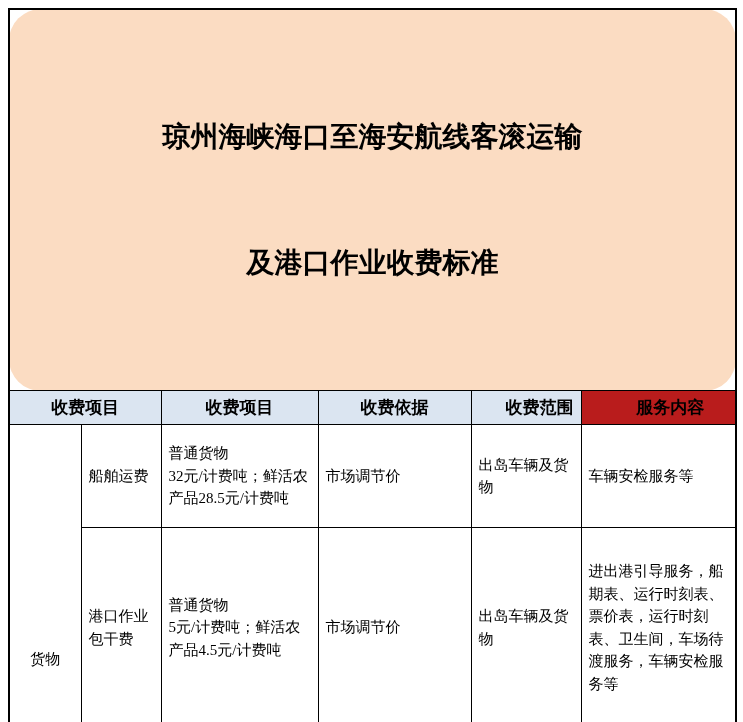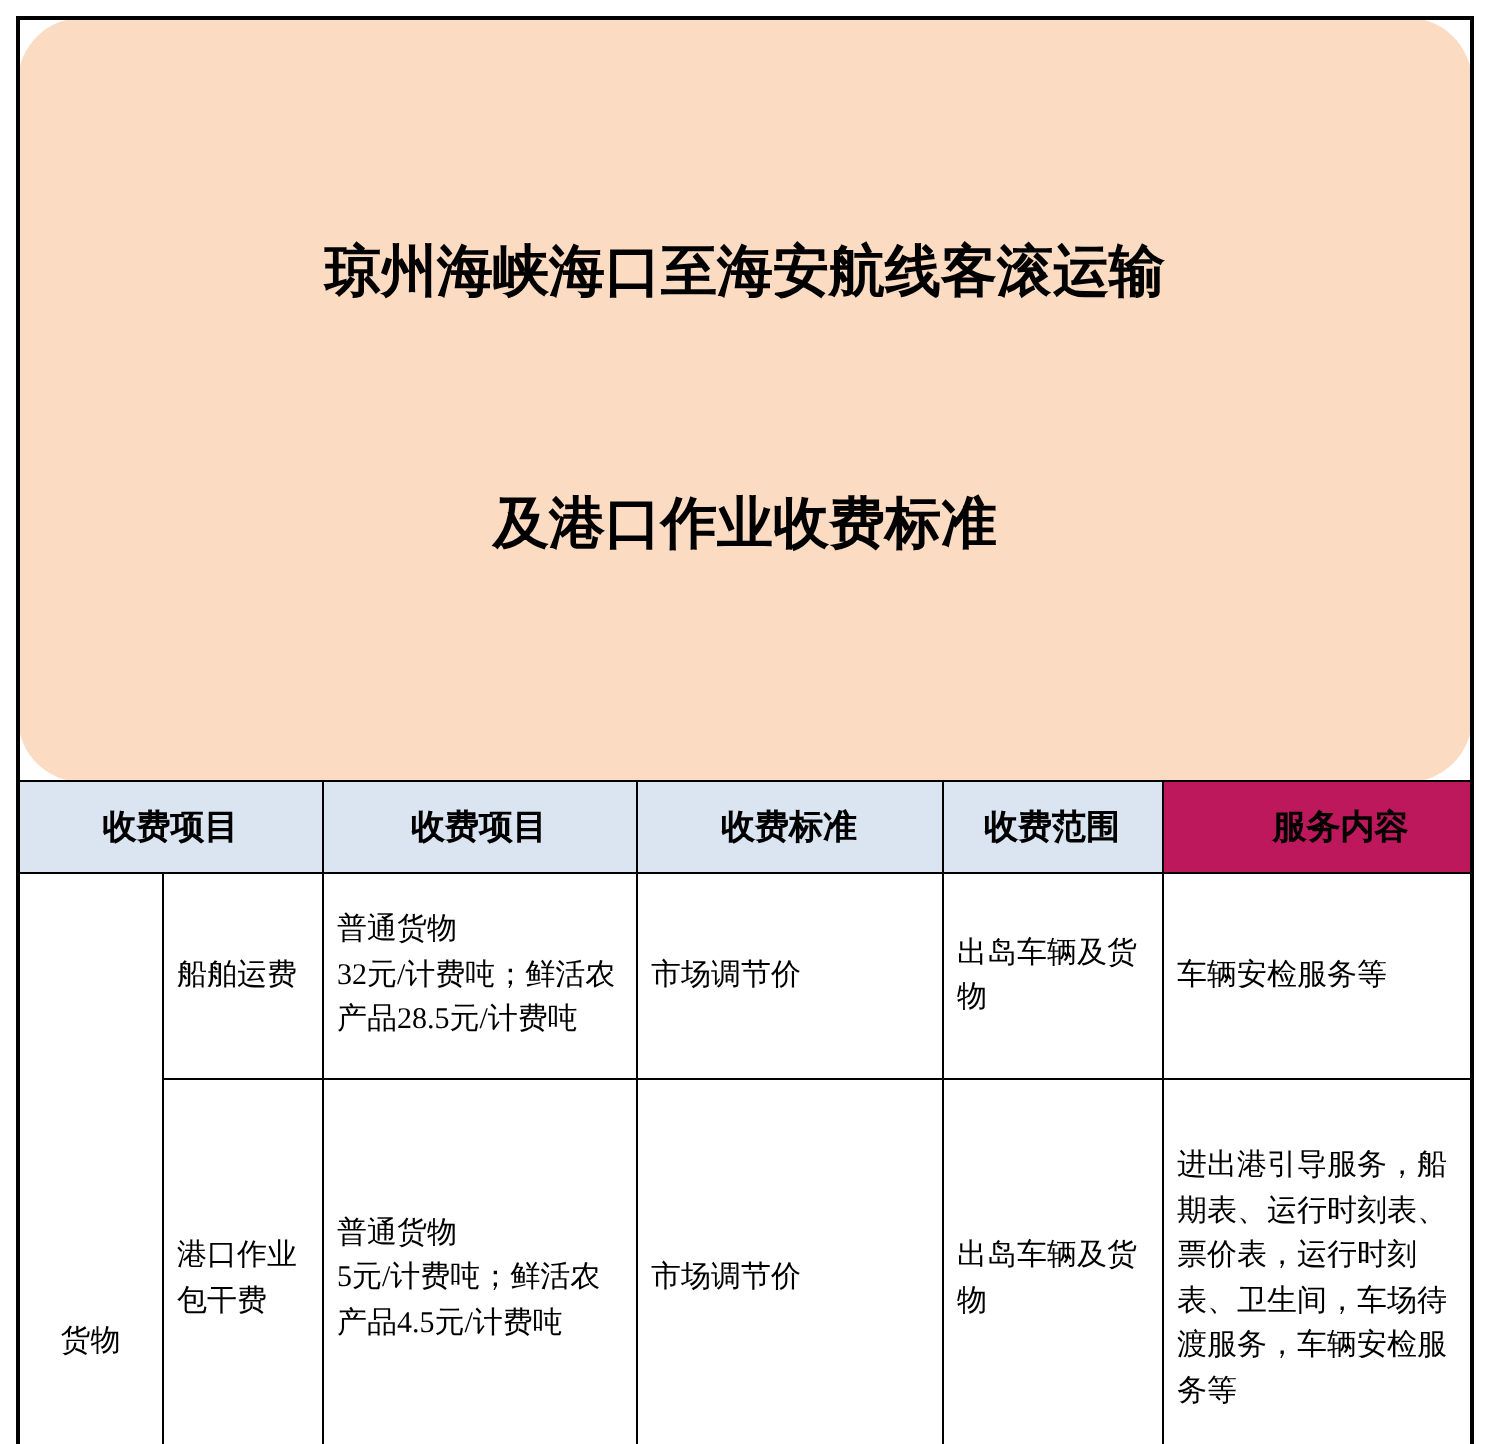--- a/index.html
+++ b/index.html
@@ -6,21 +6,21 @@
   body { width:743px; height:722px; font-family:"Liberation Serif","DejaVu Serif",serif; color:#000; }
   .wrap { padding:8px; box-sizing:border-box; }
   table.fee { border-collapse:collapse; table-layout:fixed; width:727px; border:2px solid #000; }
   td { border:1px solid #000; padding:3px 7px; font-size:15px; line-height:1.5;
        vertical-align:middle; white-space:pre-wrap; overflow:hidden; }
   tr.title-row td { text-align:center; font-weight:bold; font-size:28px; line-height:1.5;
        padding:22px 4px;border-radius:32px; }
   tr.head-row td { text-align:center; font-weight:bold; font-size:17px; }
   td.cat { text-align:center; }
   .r-title  { height:108px; }
-  .r-head   { height:46px;  }
+  .r-head   { height:34px;  }
   .r1       { height:103px; }
   .r2       { height:200px; }
   .r3       { height:166px; }
 </style>
 </head>
 <body>
 
 <div class="wrap">
   <table class="fee">
     <colgroup>
@@ -36,23 +36,23 @@
         <tr class="title-row r-title">
       <td colspan="6" class="title-cell" style="background: rgb(251, 220, 194);">
         <div>琼州海峡海口至海安航线客滚运输</div>
         <div>及港口作业收费标准</div>
       </td>
     </tr>
 
     <tr class="head-row r-head">
       <td colspan="2" class="head-cell" style="background: rgb(219, 229, 241);">收费项目</td>
       <td class="head-cell" style="background: rgb(219, 229, 241);">收费项目</td>
-      <td class="head-cell" style="background: rgb(219, 229, 241);">收费标准</td>
-      <td class="head-cell" style="background: rgb(219, 229, 241);">收费范围</td>
-      <td class="head-cell" style="background: #be185d; padding-left: 31px;">服务内容</td>
+      <td class="head-cell" style="background: rgb(219, 229, 241);">收费依据</td>
+      <td class="head-cell" style="background: rgb(219, 229, 241); text-align: right;">收费范围</td>
+      <td class="head-cell" style="background: #b91c1c; padding-left: 31px;">服务内容</td>
     </tr>
 
     <tr class="r1">
       <td class="cat" rowspan="3">货物</td>
       <td>船舶运费</td>
       <td>普通货物
 32元/计费吨；鲜活农产品28.5元/计费吨</td>
       <td>市场调节价</td>
       <td>出岛车辆及货物</td>
       <td>车辆安检服务等</td>

